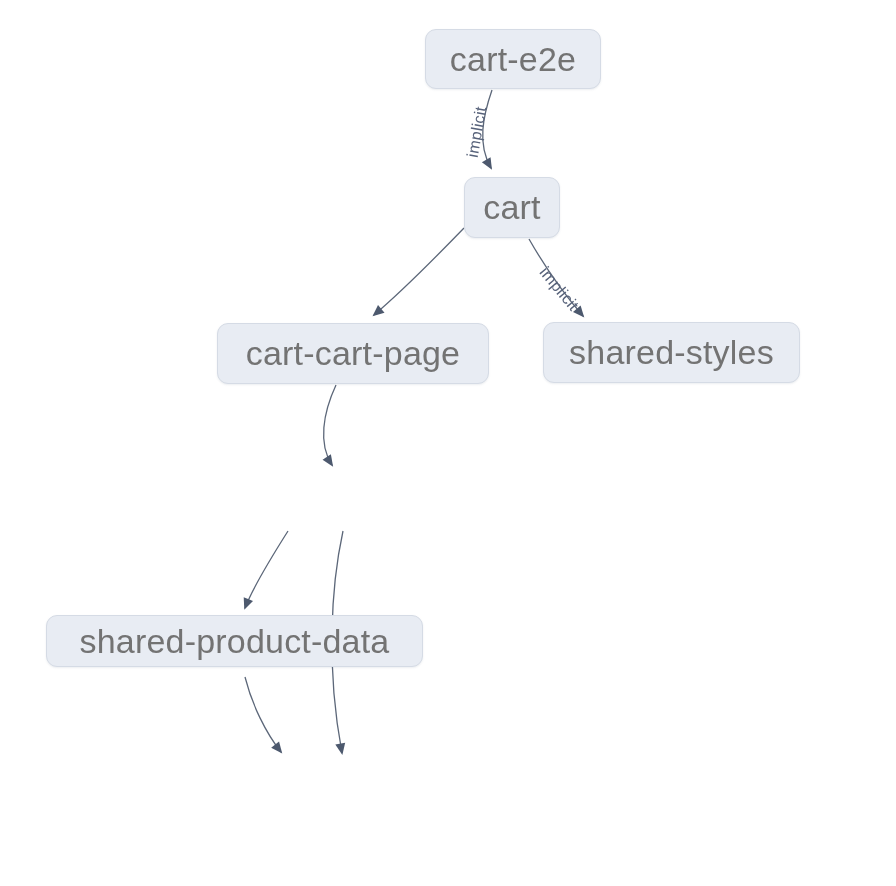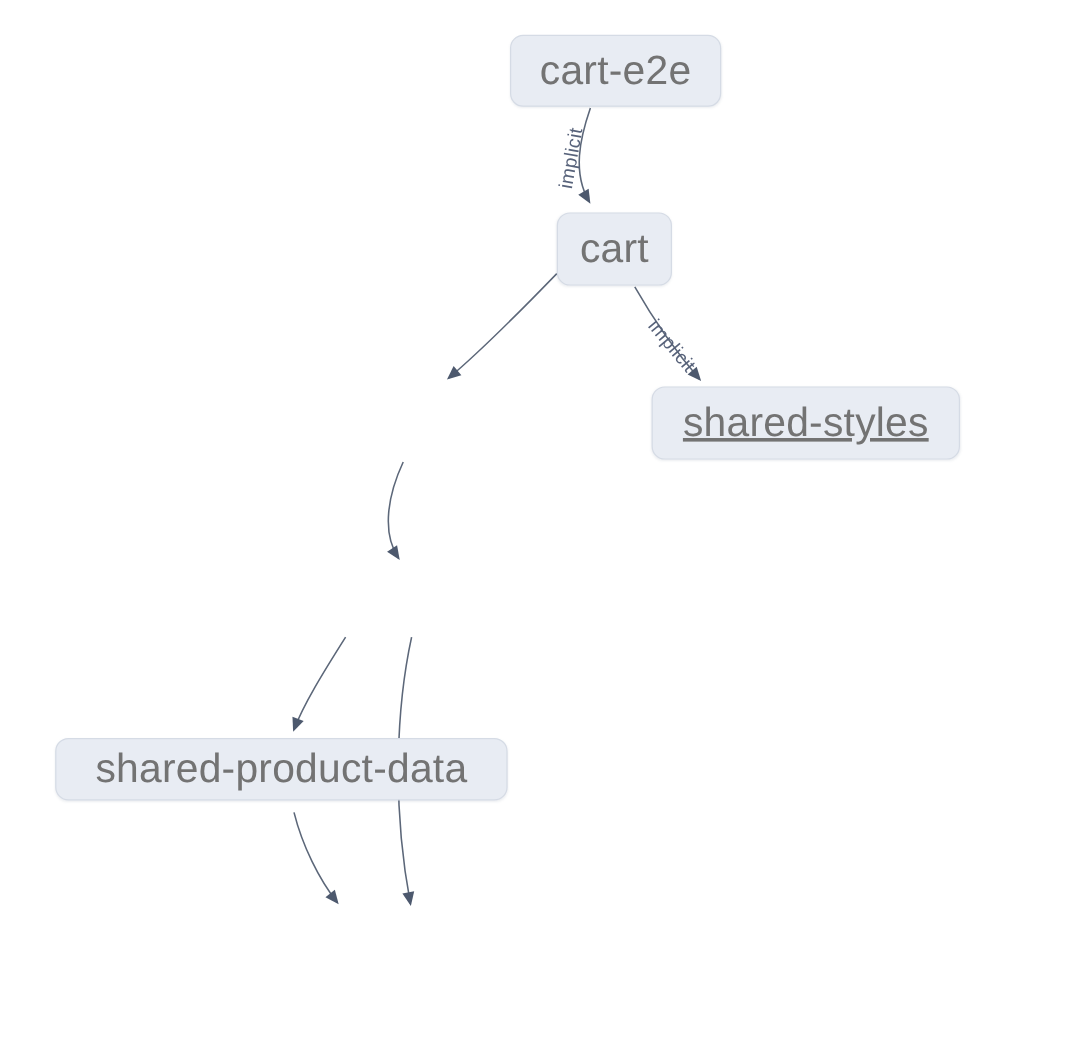--- a/index.html
+++ b/index.html
@@ -74,22 +74,23 @@
 
     <path class="edge" d="M 343,531 C 331,586 326,668 342,753" marker-end="url(#arrow)" stroke="#5c6779"></path>
 
     <path class="edge" d="M 245,677 C 252,705 266,733 281,752" marker-end="url(#arrow)" stroke="#5c6779"></path>
   </svg>
 
   <div class="node" style="left:425px; top:29px; width:176px; height:60px;">cart-e2e</div>
 
   <div class="node" style="left:464px; top:177px; width:96px; height:61px;">cart</div>
 
+  <div class="node" style="left:217px; top:323px; width:272px; height:61px;">cart-cart-page</div>
 
-  <div class="node" style="left:543px; top:322px; width:257px; height:61px;text-decoration:underline;">shared-styles</div>
+  <div class="node" style="left:543px; top:322px; width:257px; height:61px;">shared-styles</div>
 
 
   <div class="node" style="left:46px; top:615px; width:377px; height:52px;">shared-product-data</div>
 
 
   <div class="edge-label" style="left:477px; top:132px; transform:translate(-50%,-50%) rotate(-80deg);">implicit</div>
 
   <div class="edge-label" style="left:559px; top:289px; transform:translate(-50%,-50%) rotate(50deg);">implicit</div>
 
 </div>

